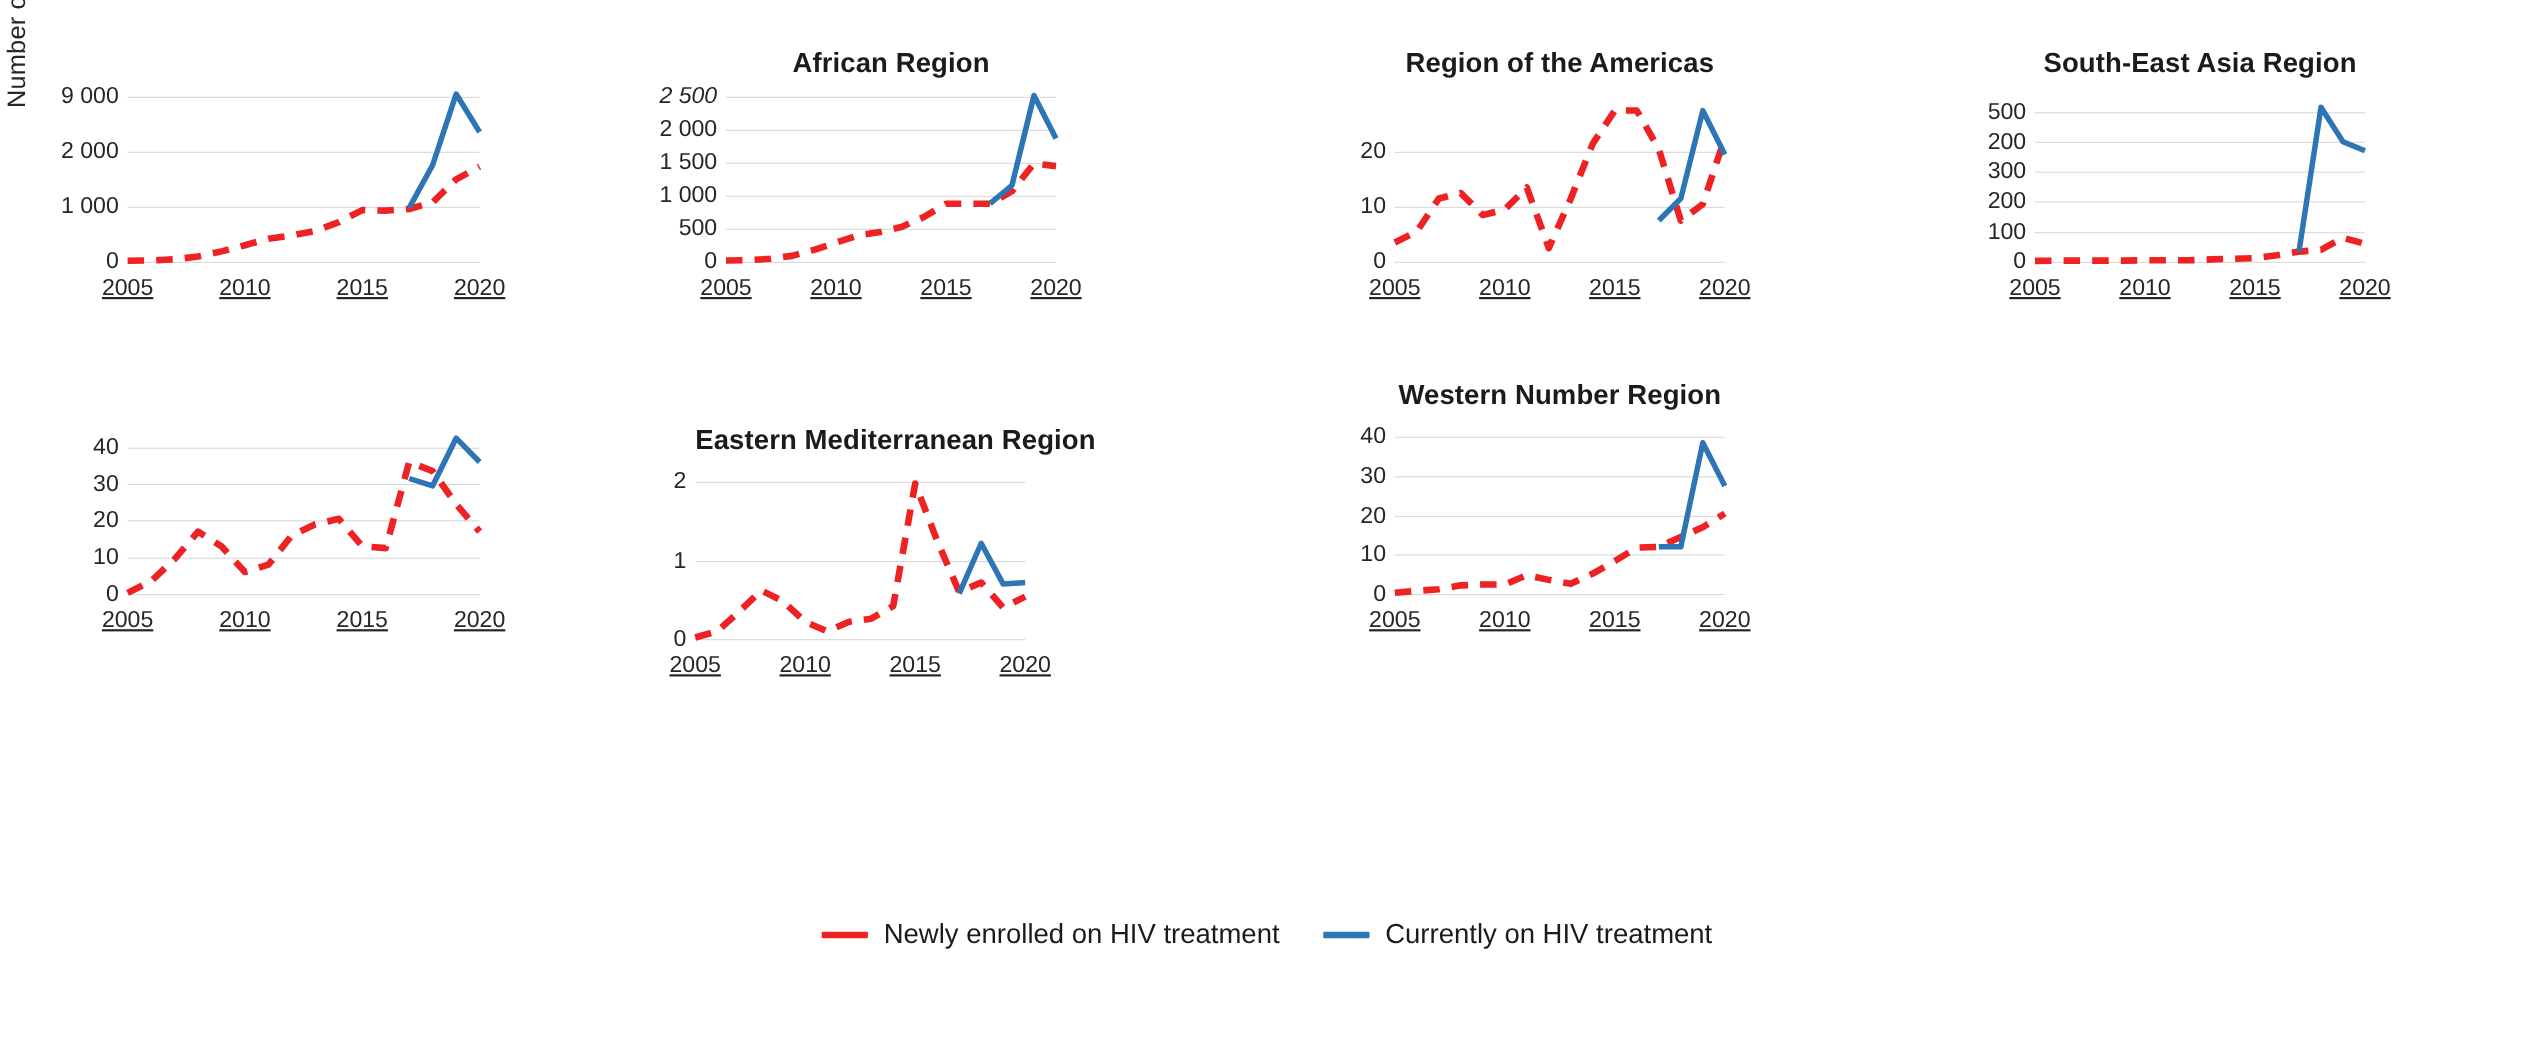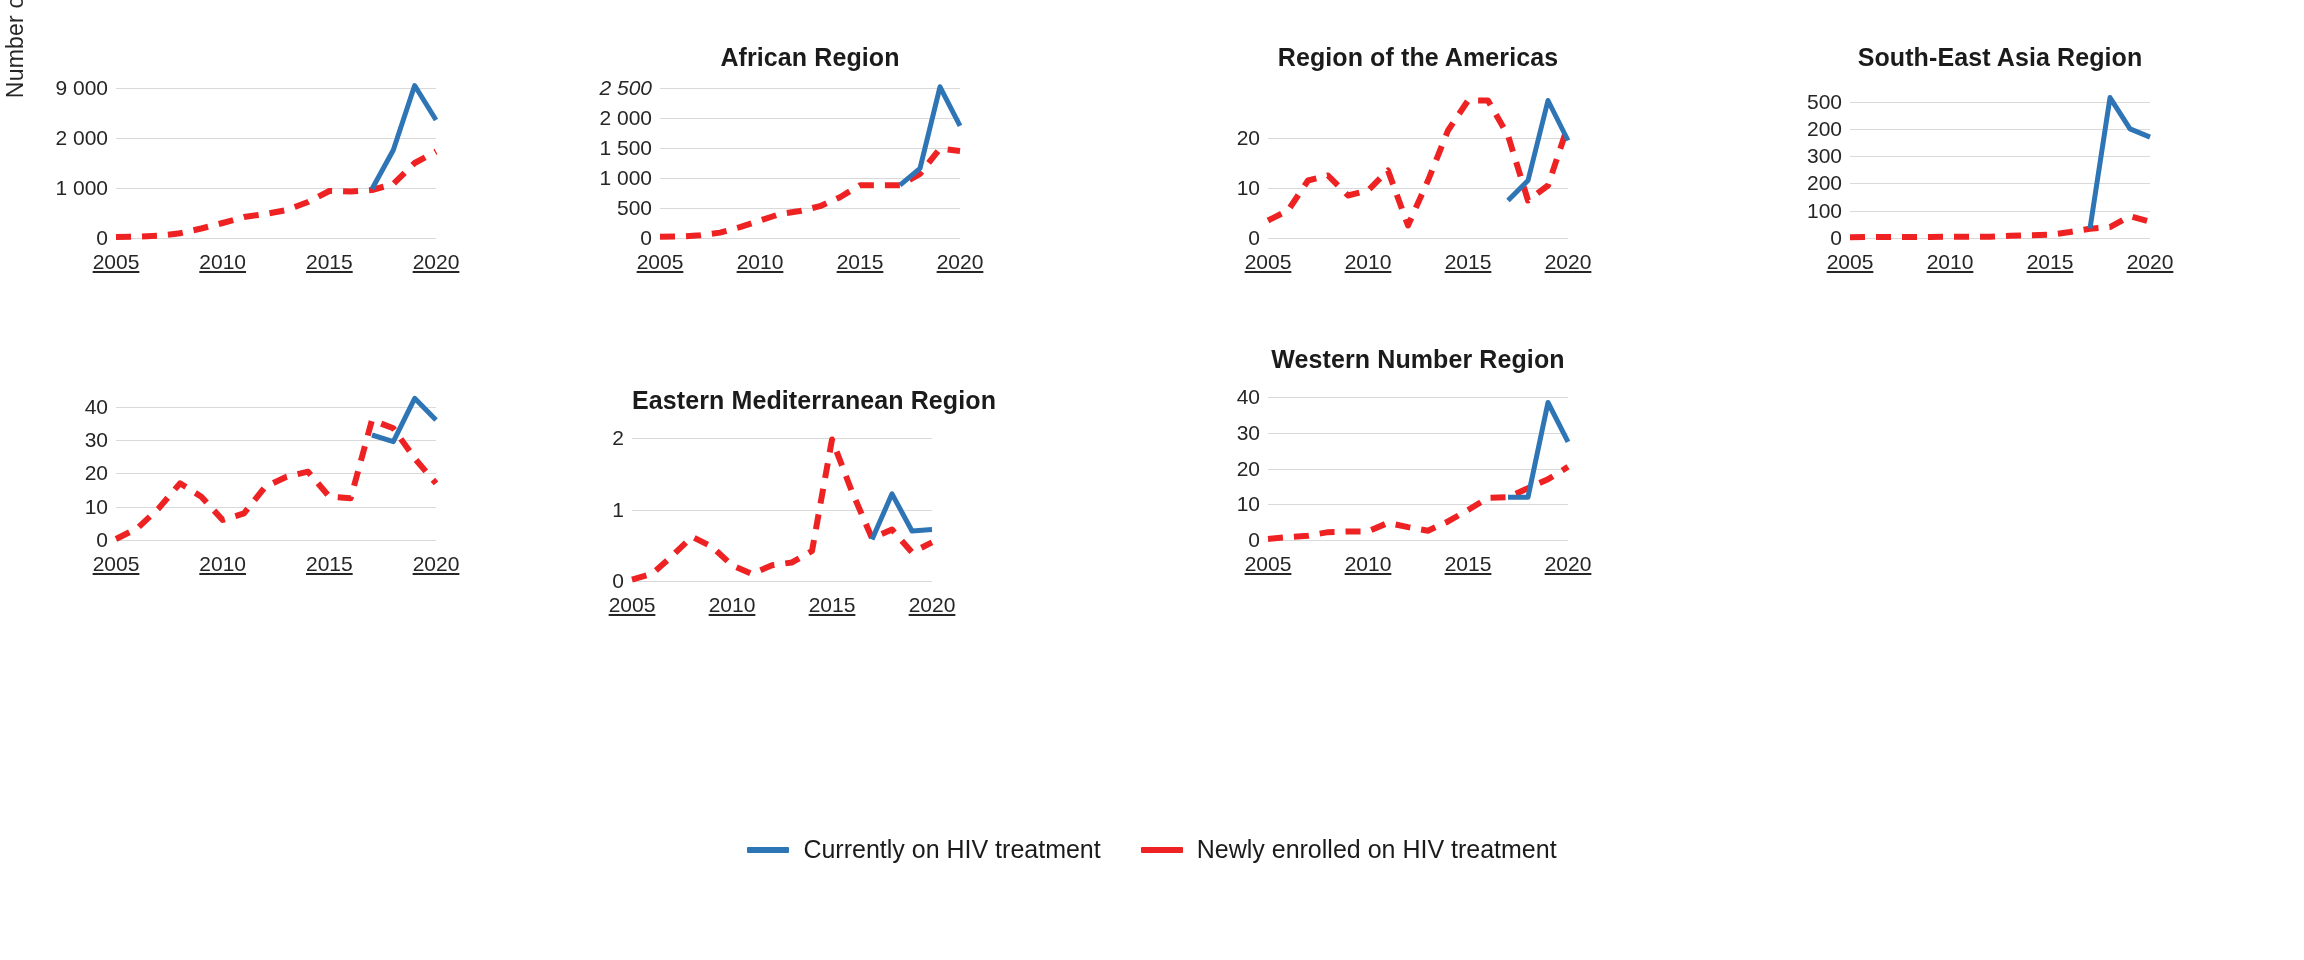--- a/index.html
+++ b/index.html
@@ -205,22 +205,22 @@
           <svg width="300" height="150">
             <polyline points="0.00,148.93 20.00,147.14 40.00,145.71 60.00,142.14 80.00,141.43 100.00,141.43 120.00,132.86 140.00,137.14 160.00,140.71 180.00,131.43 200.00,120.00 220.00,107.86 240.00,107.14 260.00,98.21 280.00,89.29 300.00,76.79" fill="none" stroke="#ee2222" stroke-width="6" stroke-linecap="butt" stroke-linejoin="round" stroke-dasharray="15 11"></polyline>
             <polyline points="240.00,107.14 260.00,107.14 280.00,12.50 300.00,51.79" fill="none" stroke="#2e75b6" stroke-width="5" stroke-linecap="butt" stroke-linejoin="round"></polyline>
           </svg>
         </div>
       </div>
     </div>
 
   <div class="legend">
     <div class="legend-item">
+      <span class="legend-swatch" style="background: rgb(238, 34, 34);"></span>
+      <span class="legend-label">Newly enrolled on HIV treatment</span>
+    </div>
+    <div class="legend-item">
       <span class="legend-swatch" style="background: rgb(46, 117, 182);"></span>
       <span class="legend-label">Currently on HIV treatment</span>
     </div>
-    <div class="legend-item">
-      <span class="legend-swatch" style="background: rgb(238, 34, 34);"></span>
-      <span class="legend-label">Newly enrolled on HIV treatment</span>
-    </div>
   </div>
 
 </div>
 
 </body></html>

